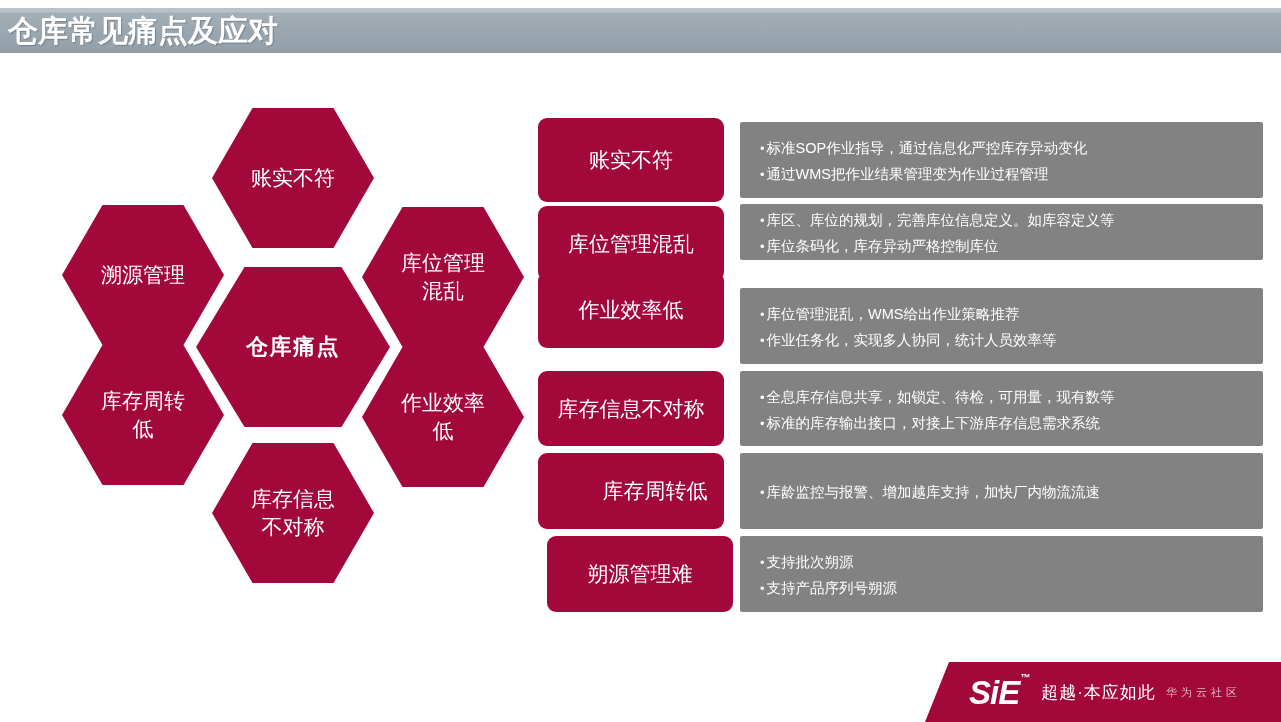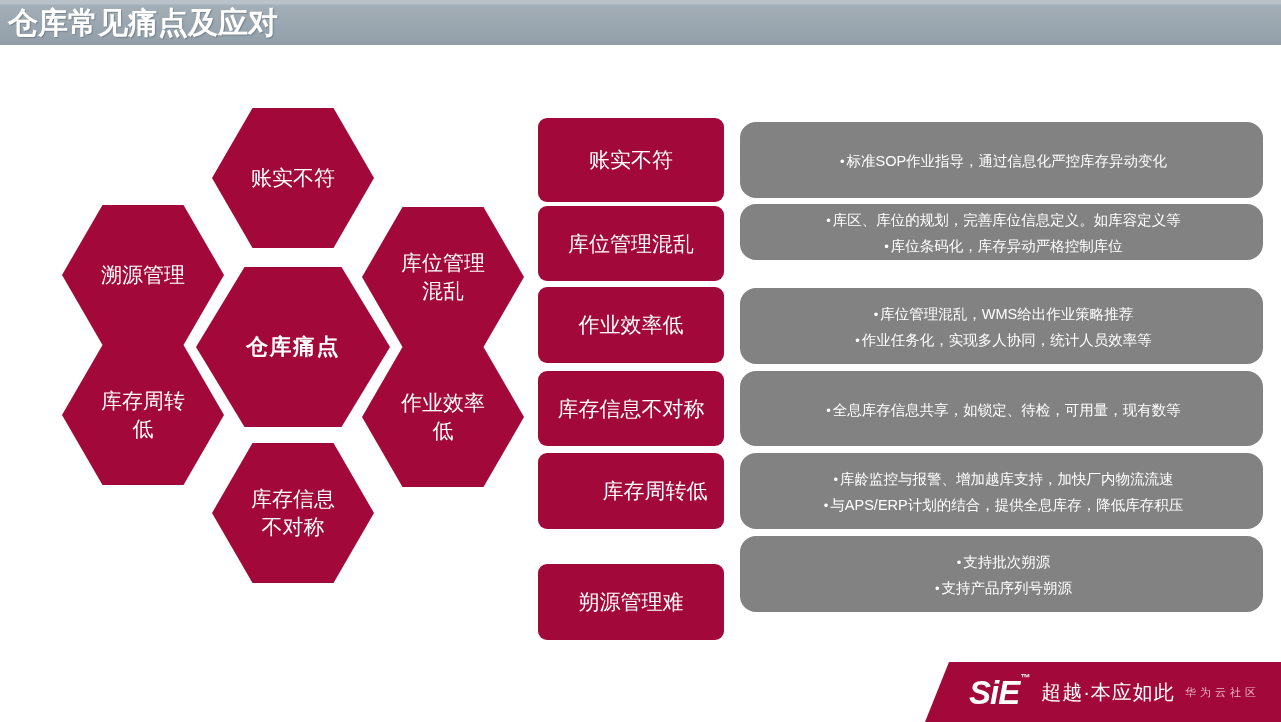--- a/index.html
+++ b/index.html
@@ -11,21 +11,21 @@
     height: 722px;
     background: #ffffff;
     font-family: "Liberation Sans", "DejaVu Sans", sans-serif;
     overflow: hidden;
     position: relative;
   }
 
   
   #title-bar {
     position: absolute;
-    left: 0; top: 0;
+    left: 0; top: 8px;
     width: 1281px;
     height: 45px;
     background: linear-gradient(to bottom, #b9c2c9 0px, #b9c2c9 4px, #a3aeb6 5px, #929fa9 44px, #8d9aa4 45px);
     box-sizing: border-box;
   }
   #title-text {
     position: absolute;
     left: 8px;
     top: 3px;
     font-size: 30px;
@@ -95,27 +95,26 @@
     text-align: center;
     box-sizing: border-box;
   }
 
   
   .gray-box {
     position: absolute;
     left: 740px;
     width: 523px;
     background: #828282;
-    border-radius: 16px;
+    border-radius: 2px;
     box-sizing: border-box;
     padding: 14px 16px 10px 20px;
     display: flex;
     flex-direction: column;
     justify-content: center;
-    align-items: center;
   }
   .gray-box .bullet-line {
     color: #ffffff;
     font-size: 14.5px;
     line-height: 1.5;
     margin: 2px 0;
     white-space: nowrap;
   }
   .gray-box .bullet-line::before {
     content: "\2022";
@@ -150,21 +149,21 @@
     font-size: 10px;
     font-weight: bold;
     font-style: normal;
     vertical-align: super;
     position: relative;
     top: -11px;
     left: 1px;
     letter-spacing: 0;
   }
   #footer-slogan {
-    font-size: 20px;
+    font-size: 17px;
     color: #ffffff;
     margin-left: 12px;
     letter-spacing: 1px;
     white-space: nowrap;
   }
   #footer-community {
     font-size: 11px;
     color: #e5b9c6;
     margin-left: 10px;
     letter-spacing: 4px;
@@ -207,41 +206,42 @@
   <div class="hex hex-center" id="hex-center">
     <span>仓库痛点</span>
   </div>
 
 </div>
 
 <div id="rows-container">
     <div class="red-label" style="top: 118px; height: 84px;">账实不符</div>
     <div class="gray-box" style="top: 122px; height: 76px;">
       <div class="bullet-line">标准SOP作业指导，通过信息化严控库存异动变化</div>
+      <div class="bullet-line">通过WMS把作业结果管理变为作业过程管理</div>
     </div>
     <div class="red-label" style="top: 206px; height: 75px;">库位管理混乱</div>
     <div class="gray-box" style="top: 204px; height: 56px;">
       <div class="bullet-line">库区、库位的规划，完善库位信息定义。如库容定义等</div>
       <div class="bullet-line">库位条码化，库存异动严格控制库位</div>
     </div>
-    <div class="red-label" style="top: 287px; height: 76px;">作业效率低</div>
+    <div class="red-label" style="top: 272px; height: 76px;">作业效率低</div>
     <div class="gray-box" style="top: 288px; height: 76px;">
       <div class="bullet-line">库位管理混乱，WMS给出作业策略推荐</div>
       <div class="bullet-line">作业任务化，实现多人协同，统计人员效率等</div>
     </div>
     <div class="red-label" style="top: 371px; height: 75px;">库存信息不对称</div>
     <div class="gray-box" style="top: 371px; height: 75px;">
       <div class="bullet-line">全息库存信息共享，如锁定、待检，可用量，现有数等</div>
+      <div class="bullet-line">标准的库存输出接口，对接上下游库存信息需求系统</div>
     </div>
     <div class="red-label" style="top: 453px; height: 76px; padding-left: 48px;">库存周转低</div>
     <div class="gray-box" style="top: 453px; height: 76px;">
       <div class="bullet-line">库龄监控与报警、增加越库支持，加快厂内物流流速</div>
-      <div class="bullet-line">与APS/ERP计划的结合，提供全息库存，降低库存积压</div>
-    </div>
-    <div class="red-label" style="top: 564px; height: 76px;">朔源管理难</div>
+    </div>
+    <div class="red-label" style="top: 536px; height: 76px; margin-left: 9px;">朔源管理难</div>
     <div class="gray-box" style="top: 536px; height: 76px;">
       <div class="bullet-line">支持批次朔源</div>
       <div class="bullet-line">支持产品序列号朔源</div>
     </div>
   </div>
 
 <div id="footer-banner">
   <div id="footer-logo-mark">
     <span>SiE</span><span id="footer-tm">™</span>
   </div>

